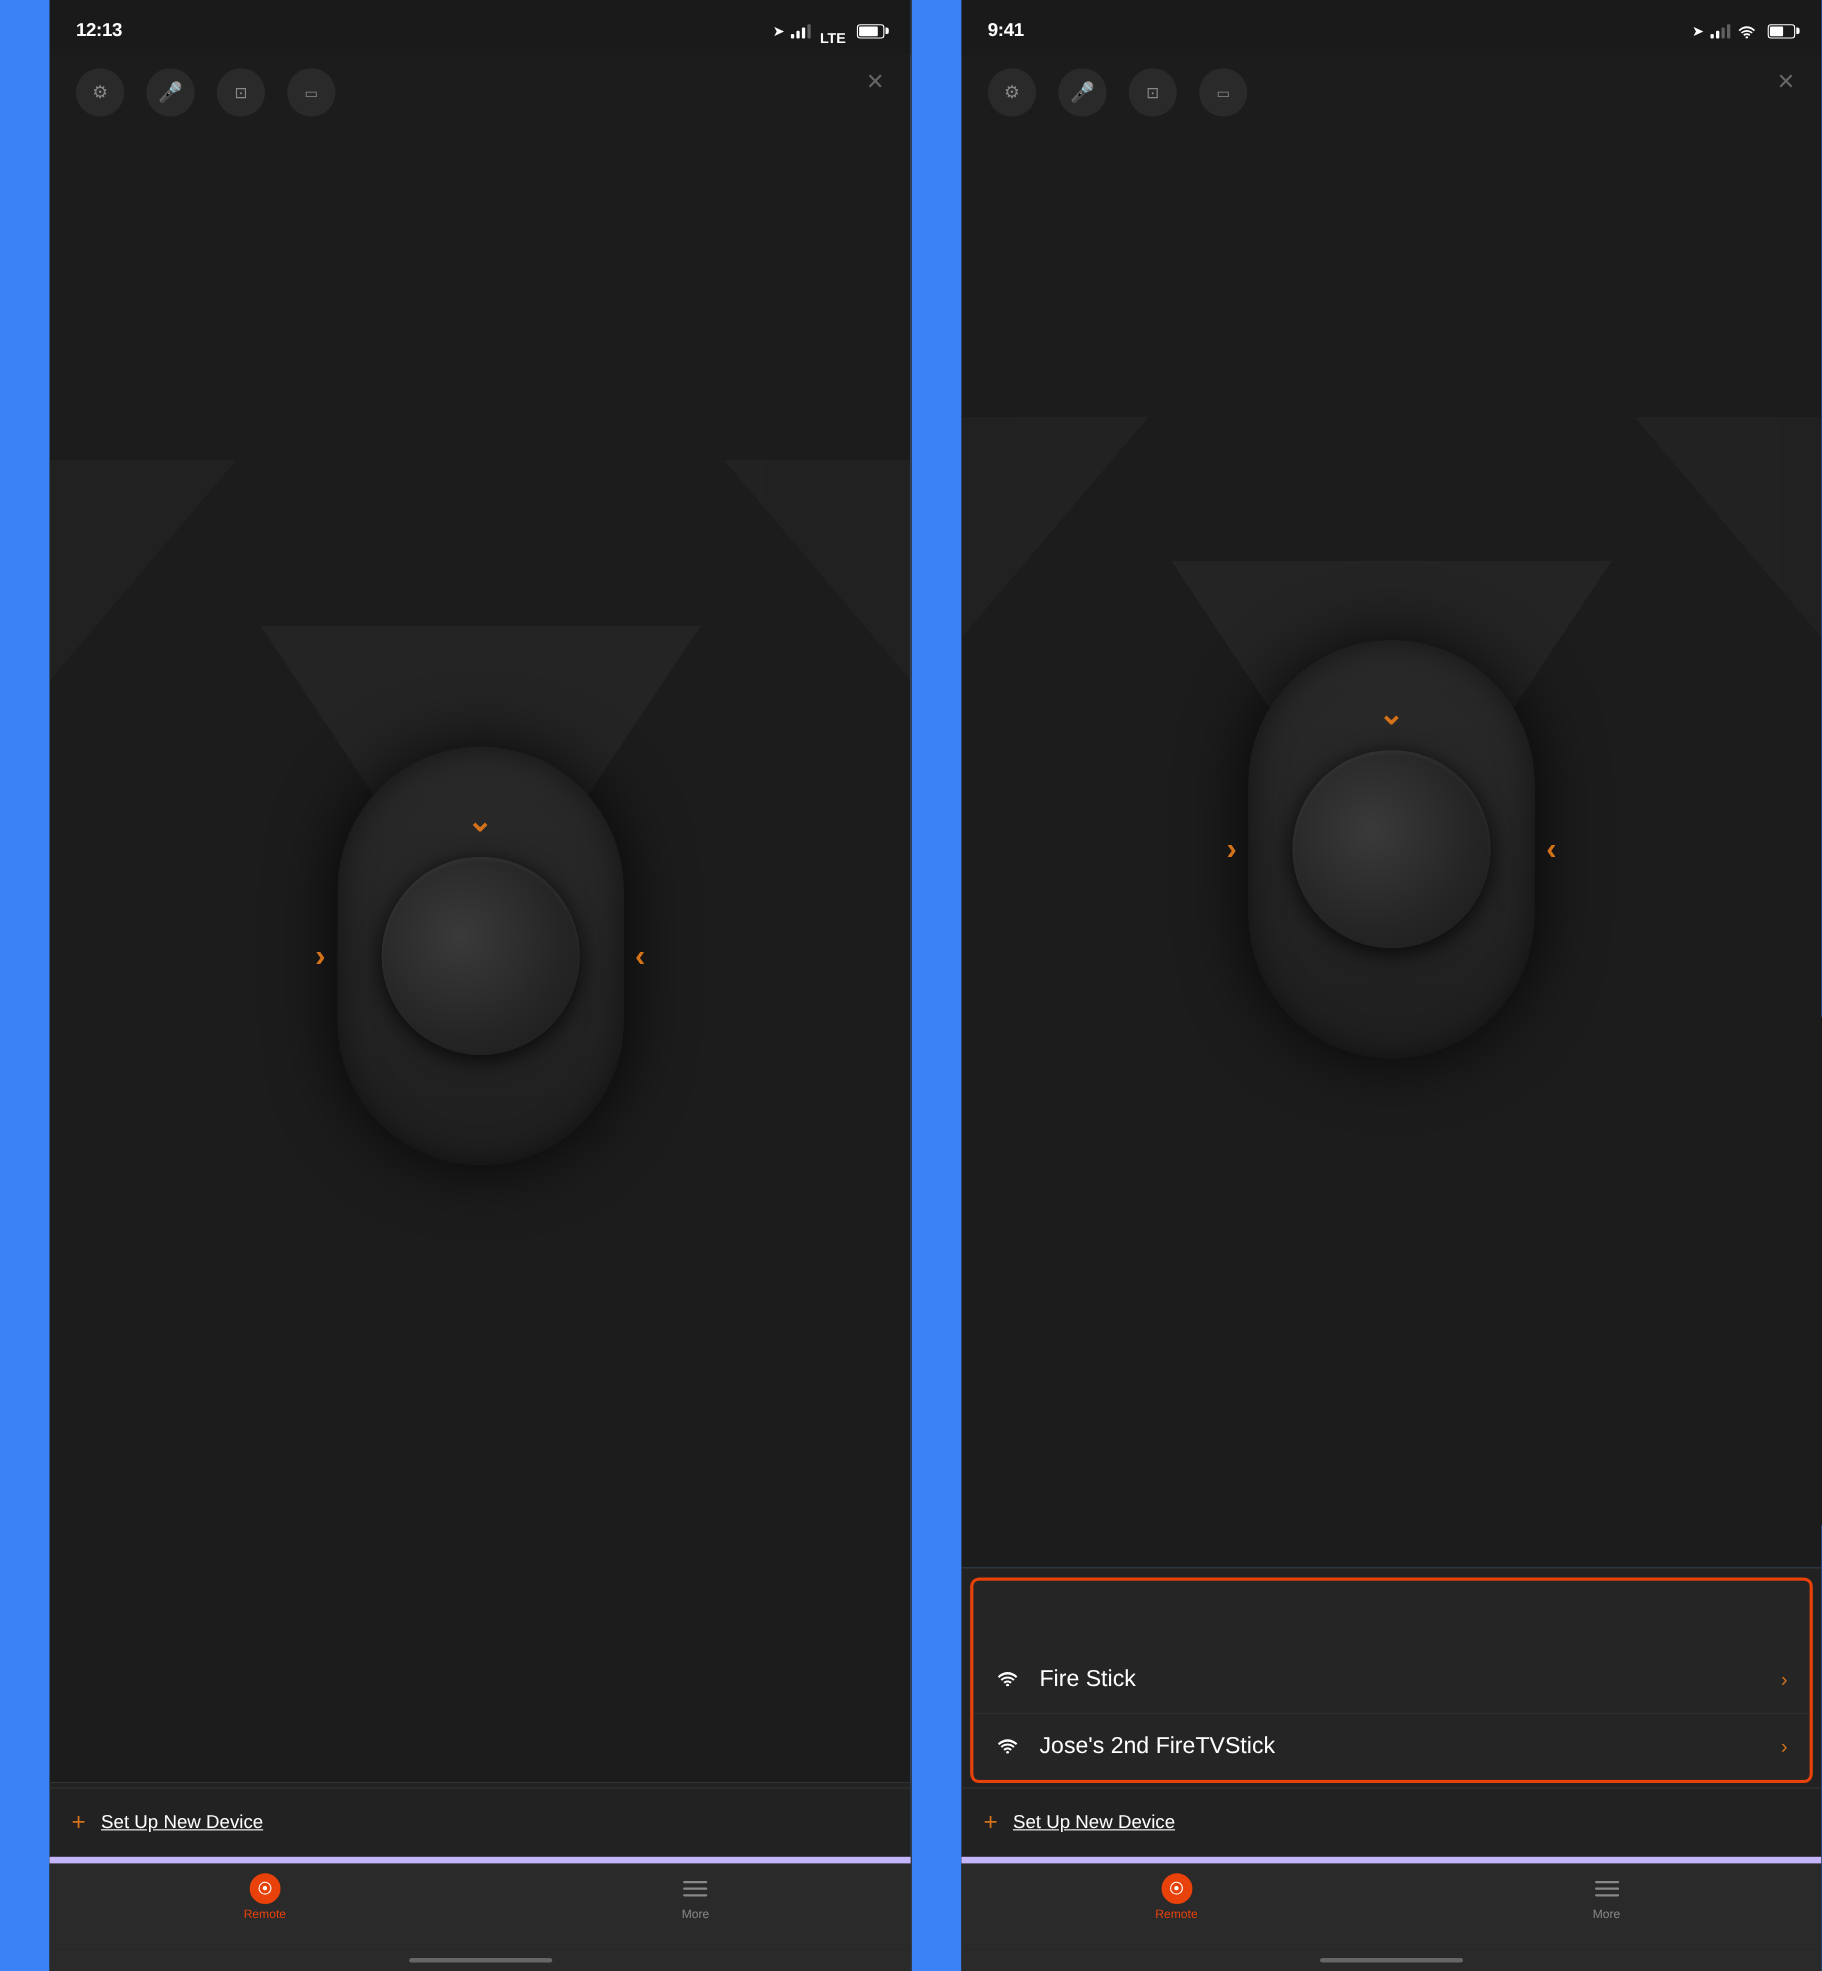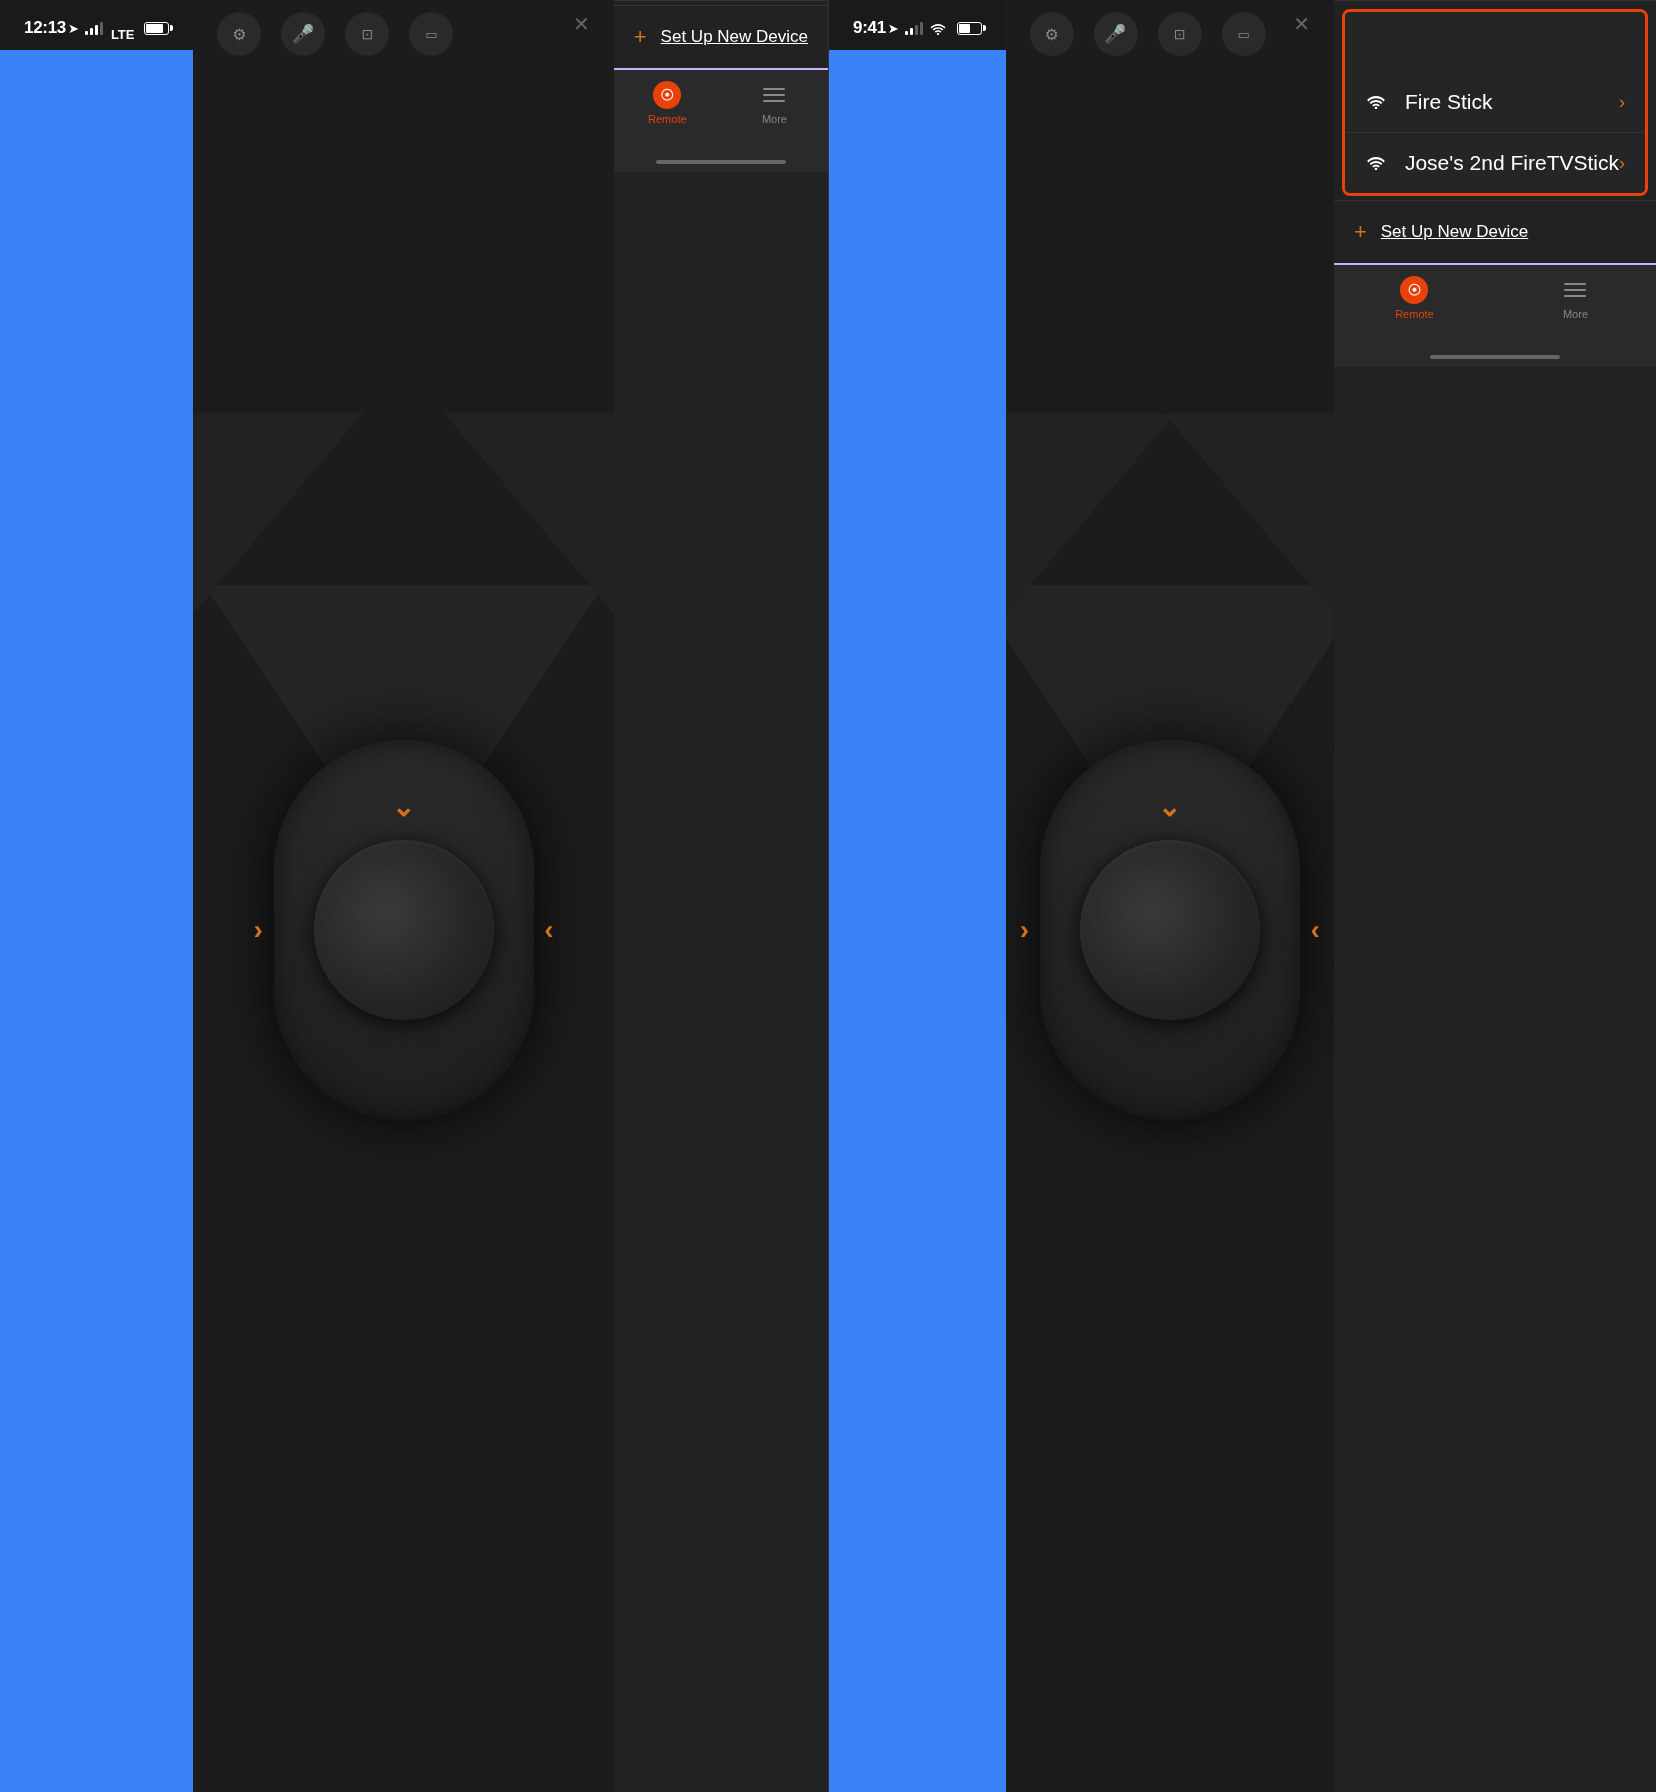--- a/index.html
+++ b/index.html
@@ -12,21 +12,22 @@
       font-family: -apple-system, 'Helvetica Neue', Arial, sans-serif;
       overflow: hidden;
     }
     .phone-panel {
       width: 828px;
       height: 1792px;
       background: #3b82f6;
       position: relative;
       overflow: hidden;
       display: flex;
-      flex-direction: row;
+      flex-direction: column;
+      padding-left: 45px;
     }
     .phone-panel + .phone-panel {
       border-left: 1px solid #333;
     }
     
     .status-bar {
       display: flex;
       justify-content: space-between;
       align-items: center;
       padding: 14px 24px 8px 24px;
@@ -284,21 +285,21 @@
       text-decoration: underline;
     }
 
     
     .tab-bar {
       display: flex;
       justify-content: space-around;
       align-items: center;
       height: 84px;
       background: #2a2a2a;
-      border-top: 2px solid #c4b5fd;
+      border-top: 6px solid #c4b5fd;
       padding-bottom: 16px;
     }
     .tab-item {
       display: flex;
       flex-direction: column;
       align-items: center;
       gap: 4px;
       cursor: pointer;
       flex: 1;
     }

